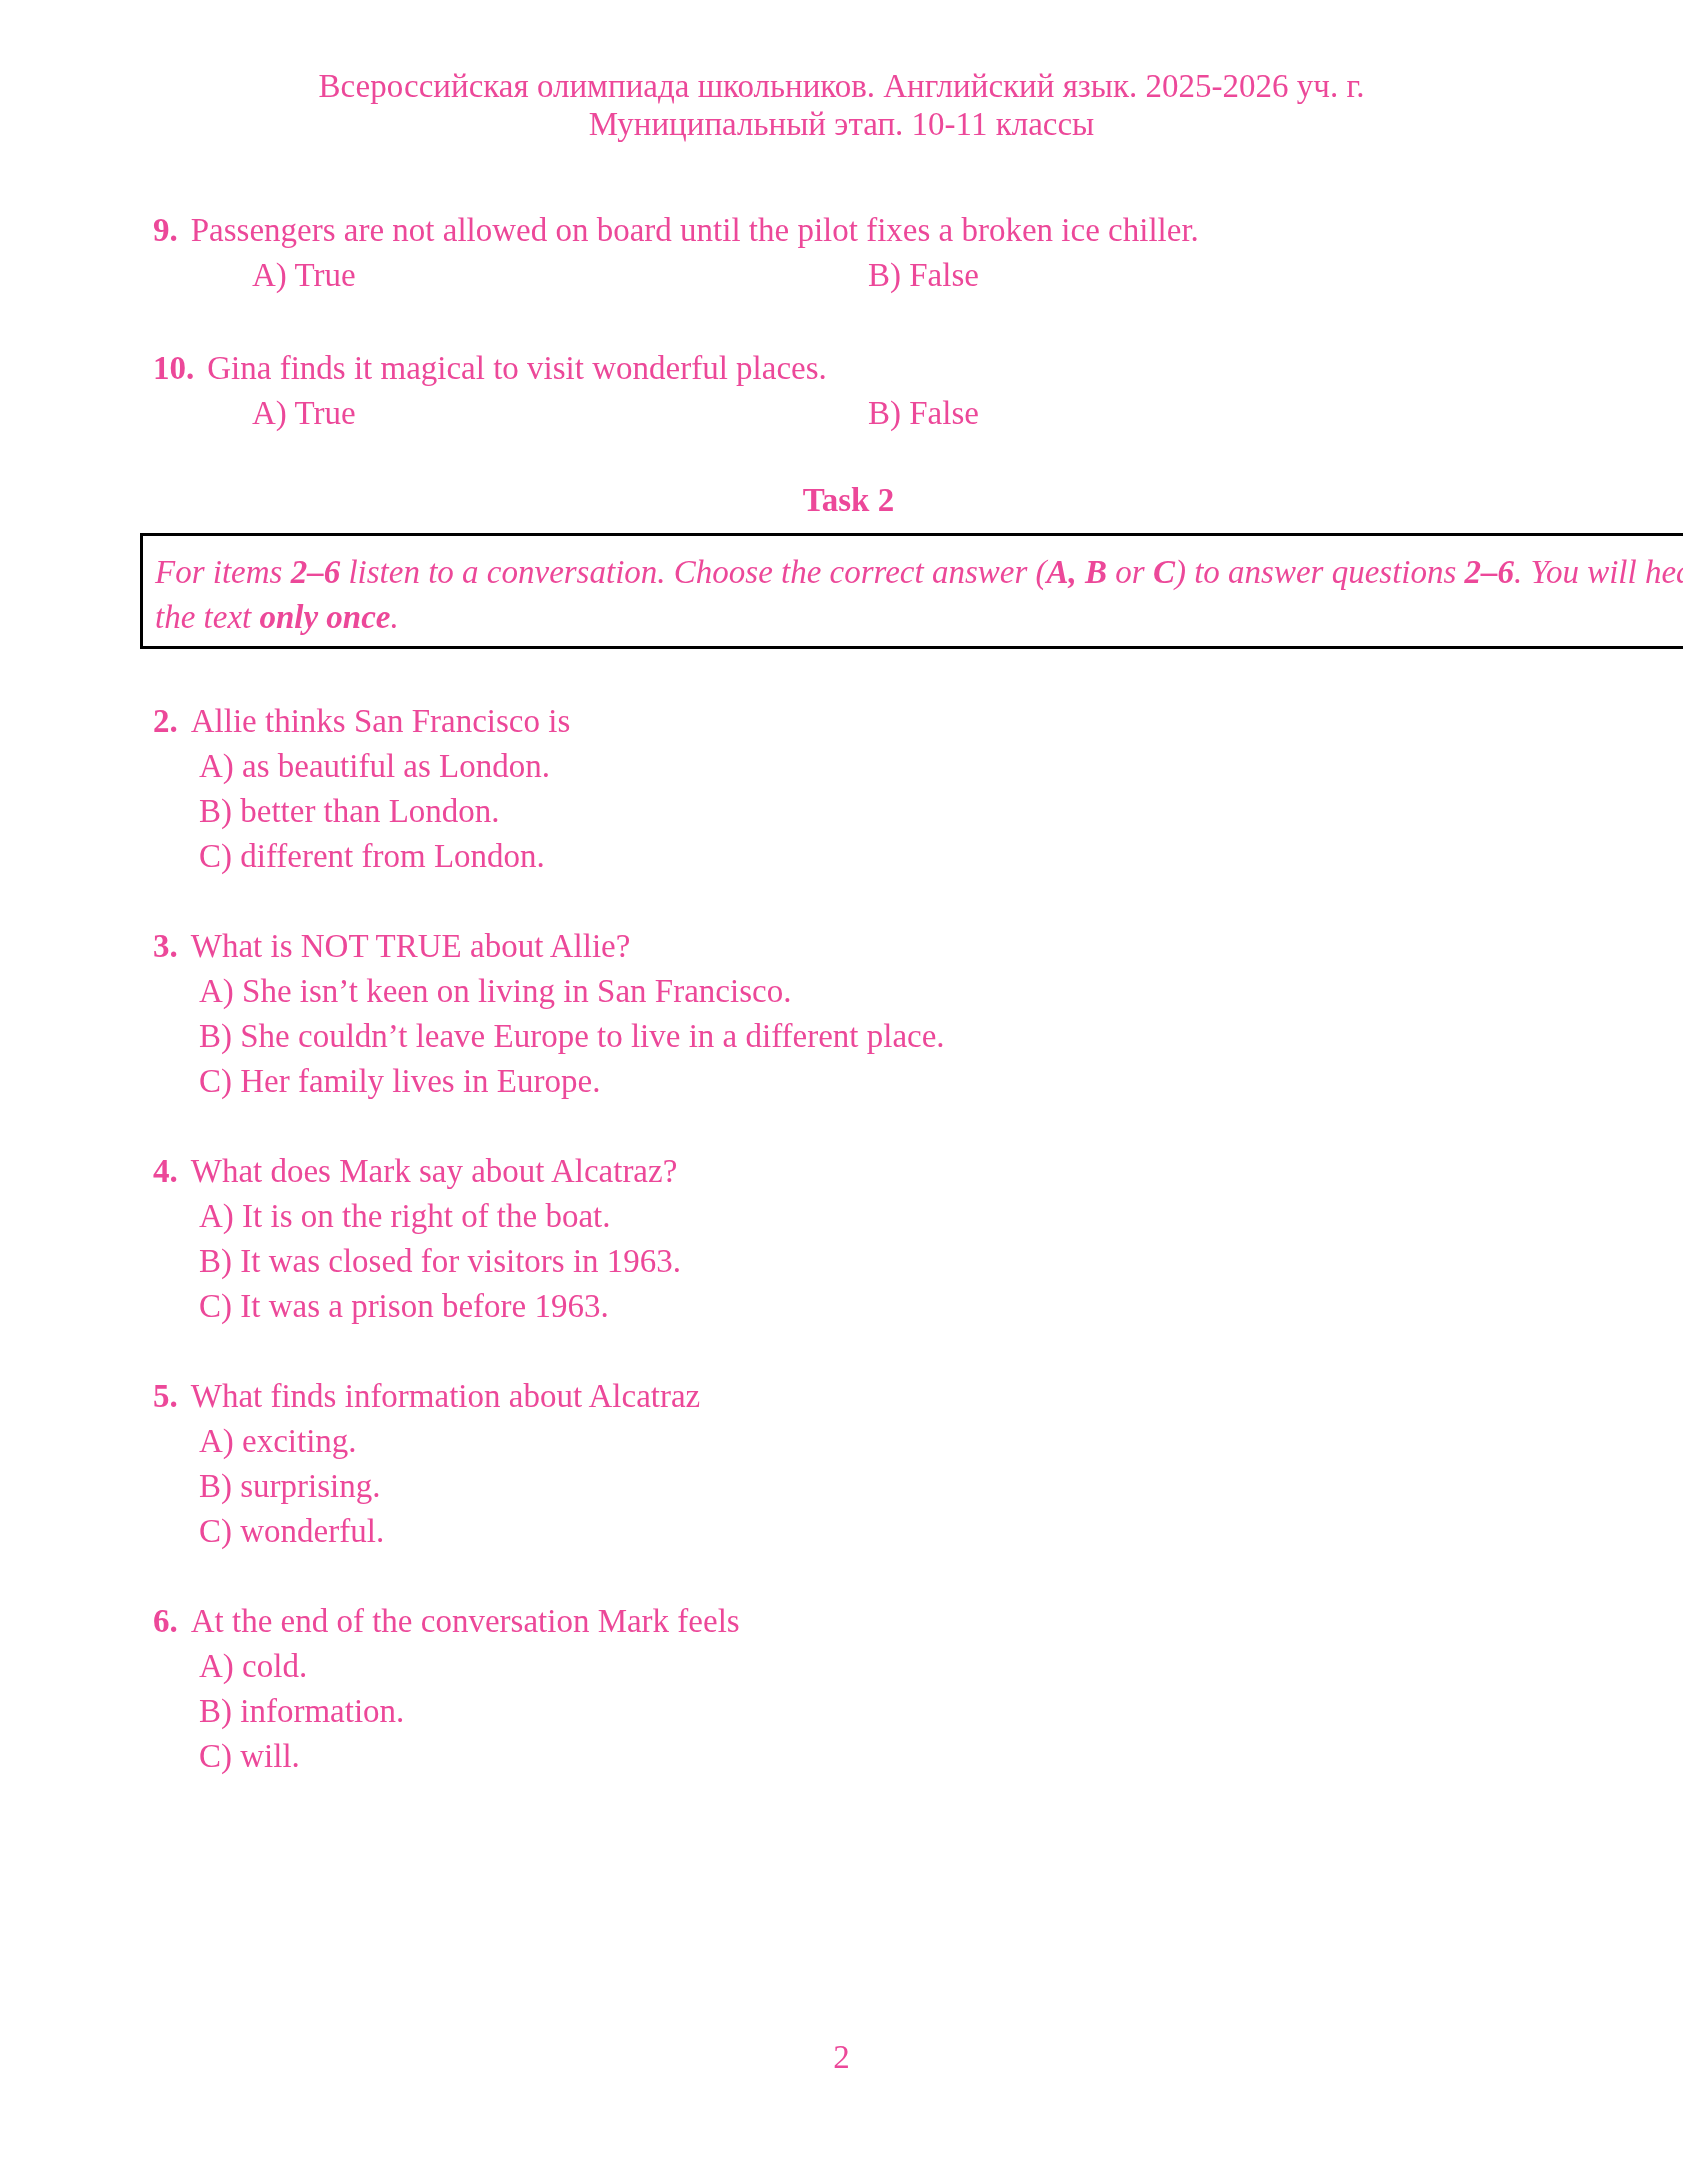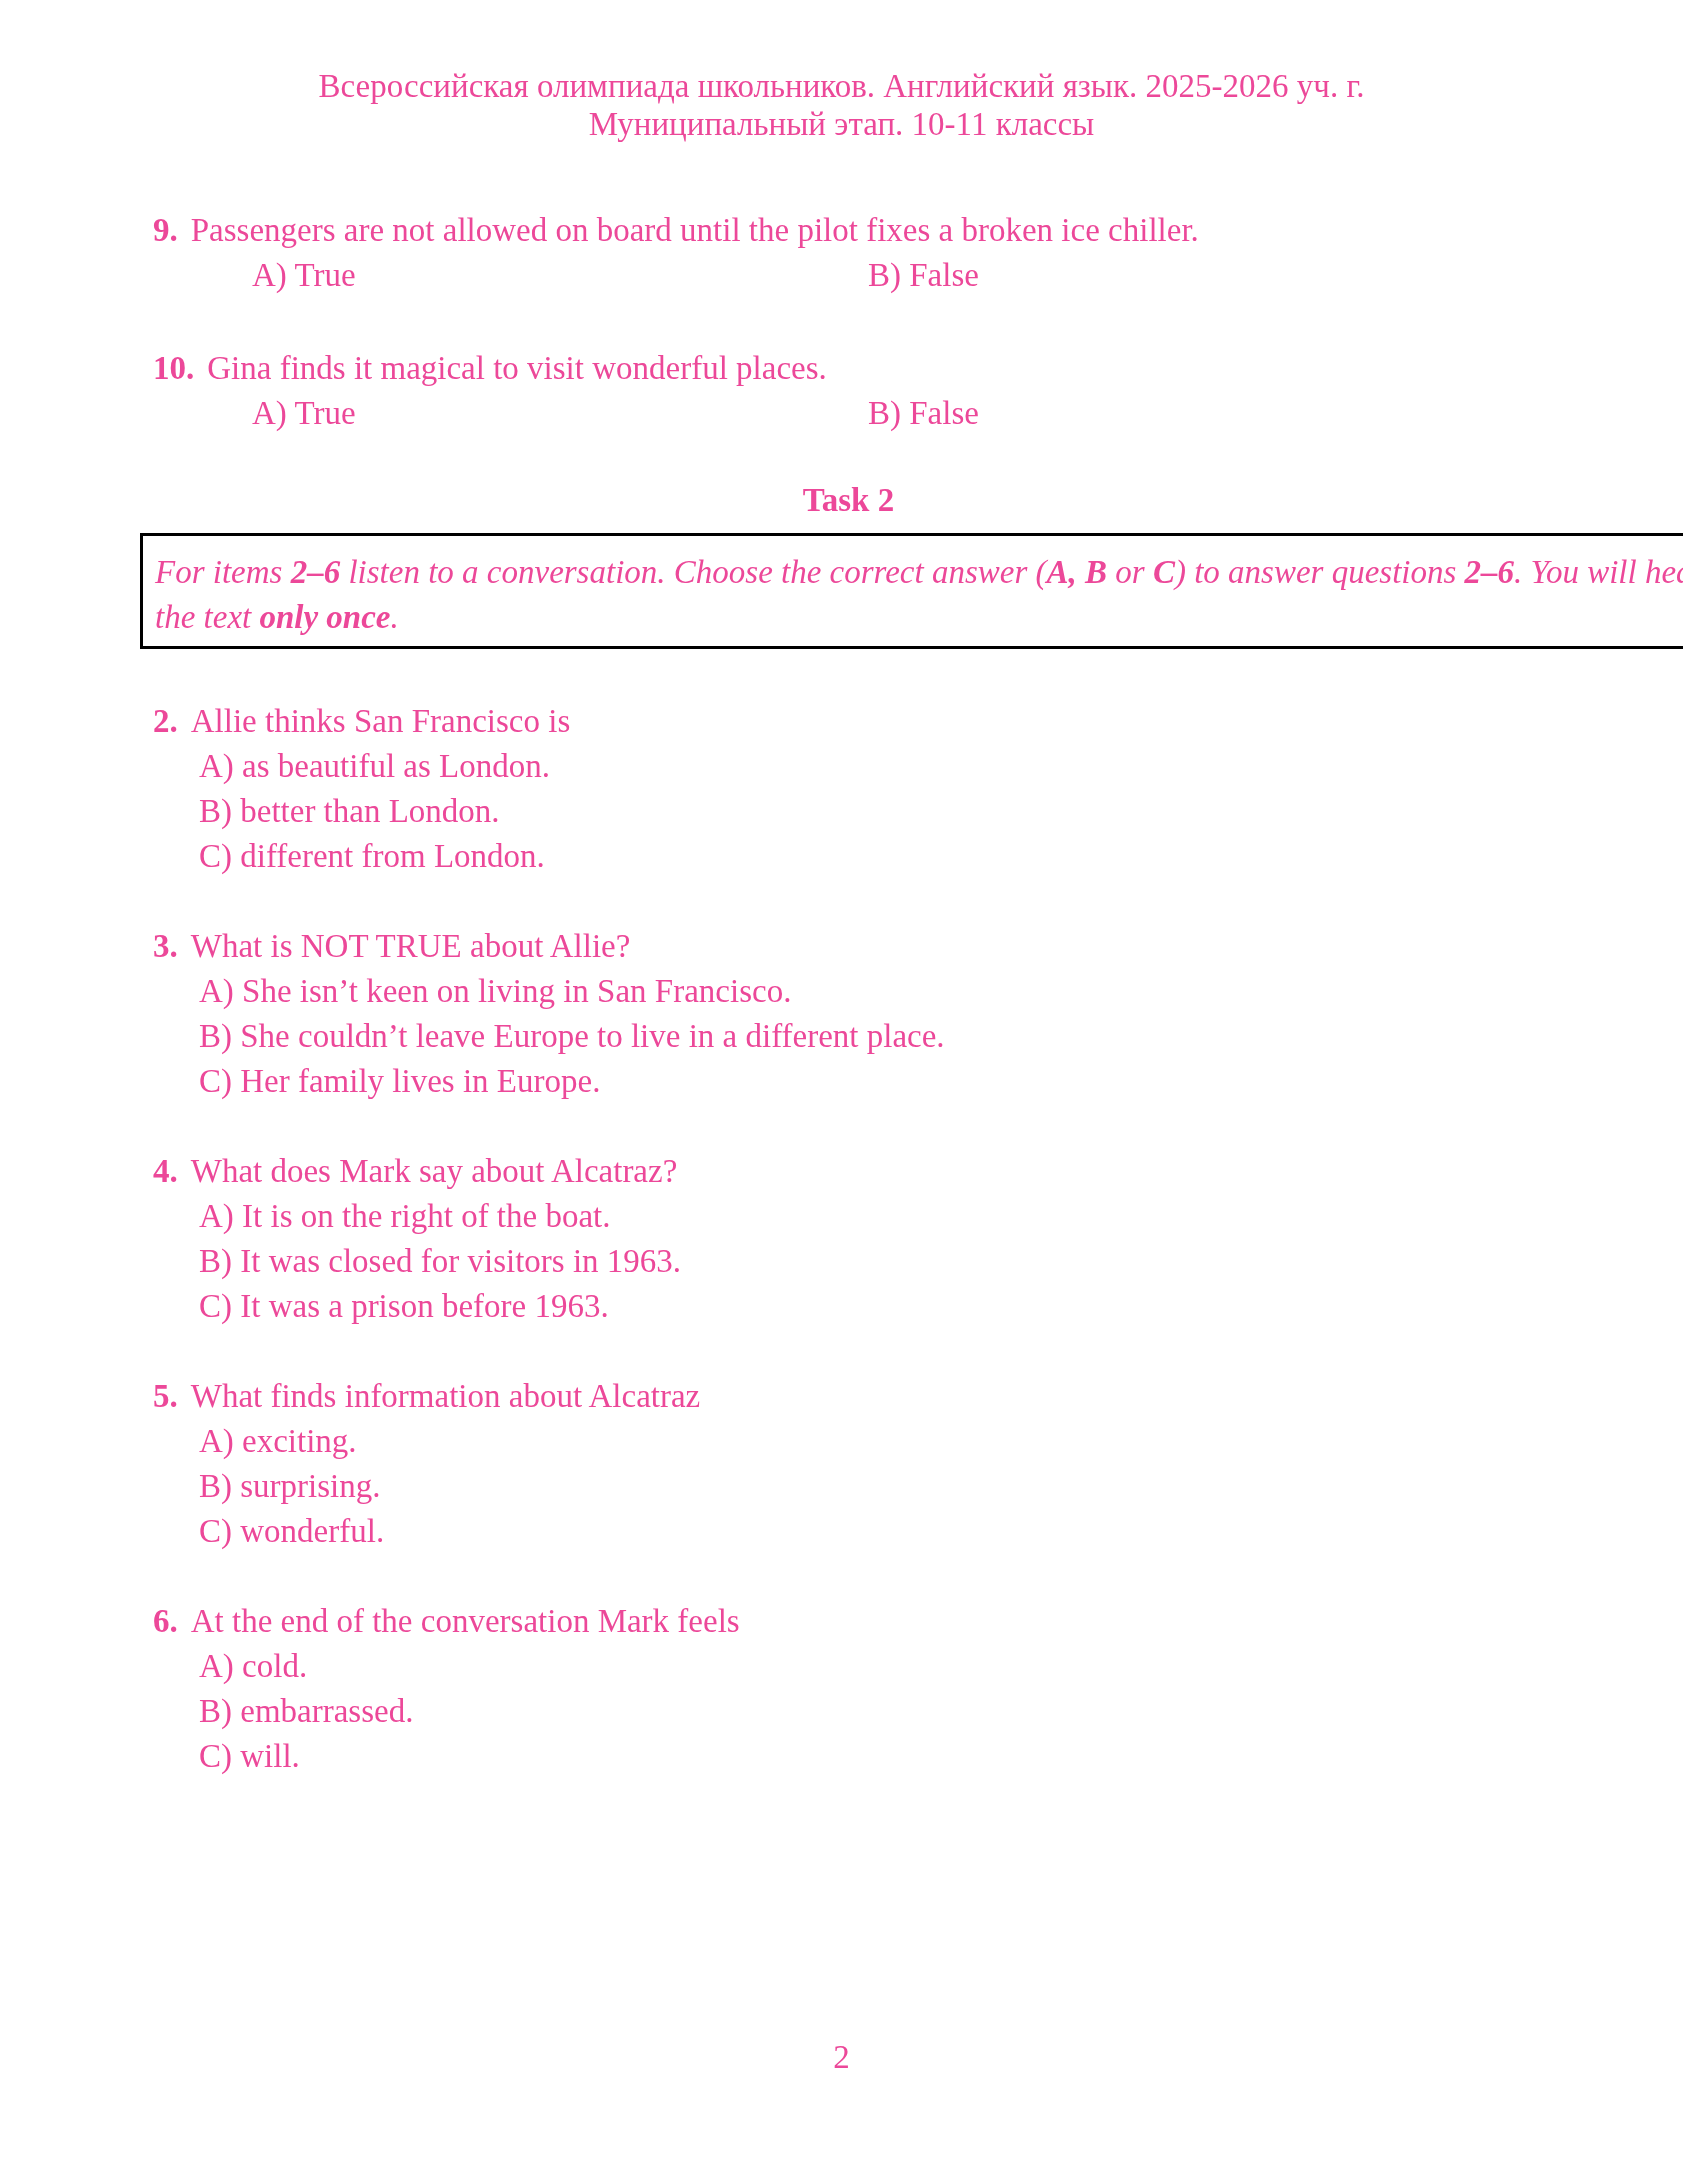--- a/index.html
+++ b/index.html
@@ -144,21 +144,21 @@
         <div>C) wonderful.</div>
       </div>
     </div>
 
     <div class="question mcq">
       <div>
         <span class="qnum">6.</span><span class="qtext">At the end of the conversation Mark feels</span>
       </div>
       <div class="mc-options">
         <div>A) cold.</div>
-        <div>B) embarrassed.</div>
+        <div>B) information.</div>
         <div>C) will.</div>
       </div>
     </div>
 
   </div>
 
   <div class="page-number">2</div>
 
 </div>
 

